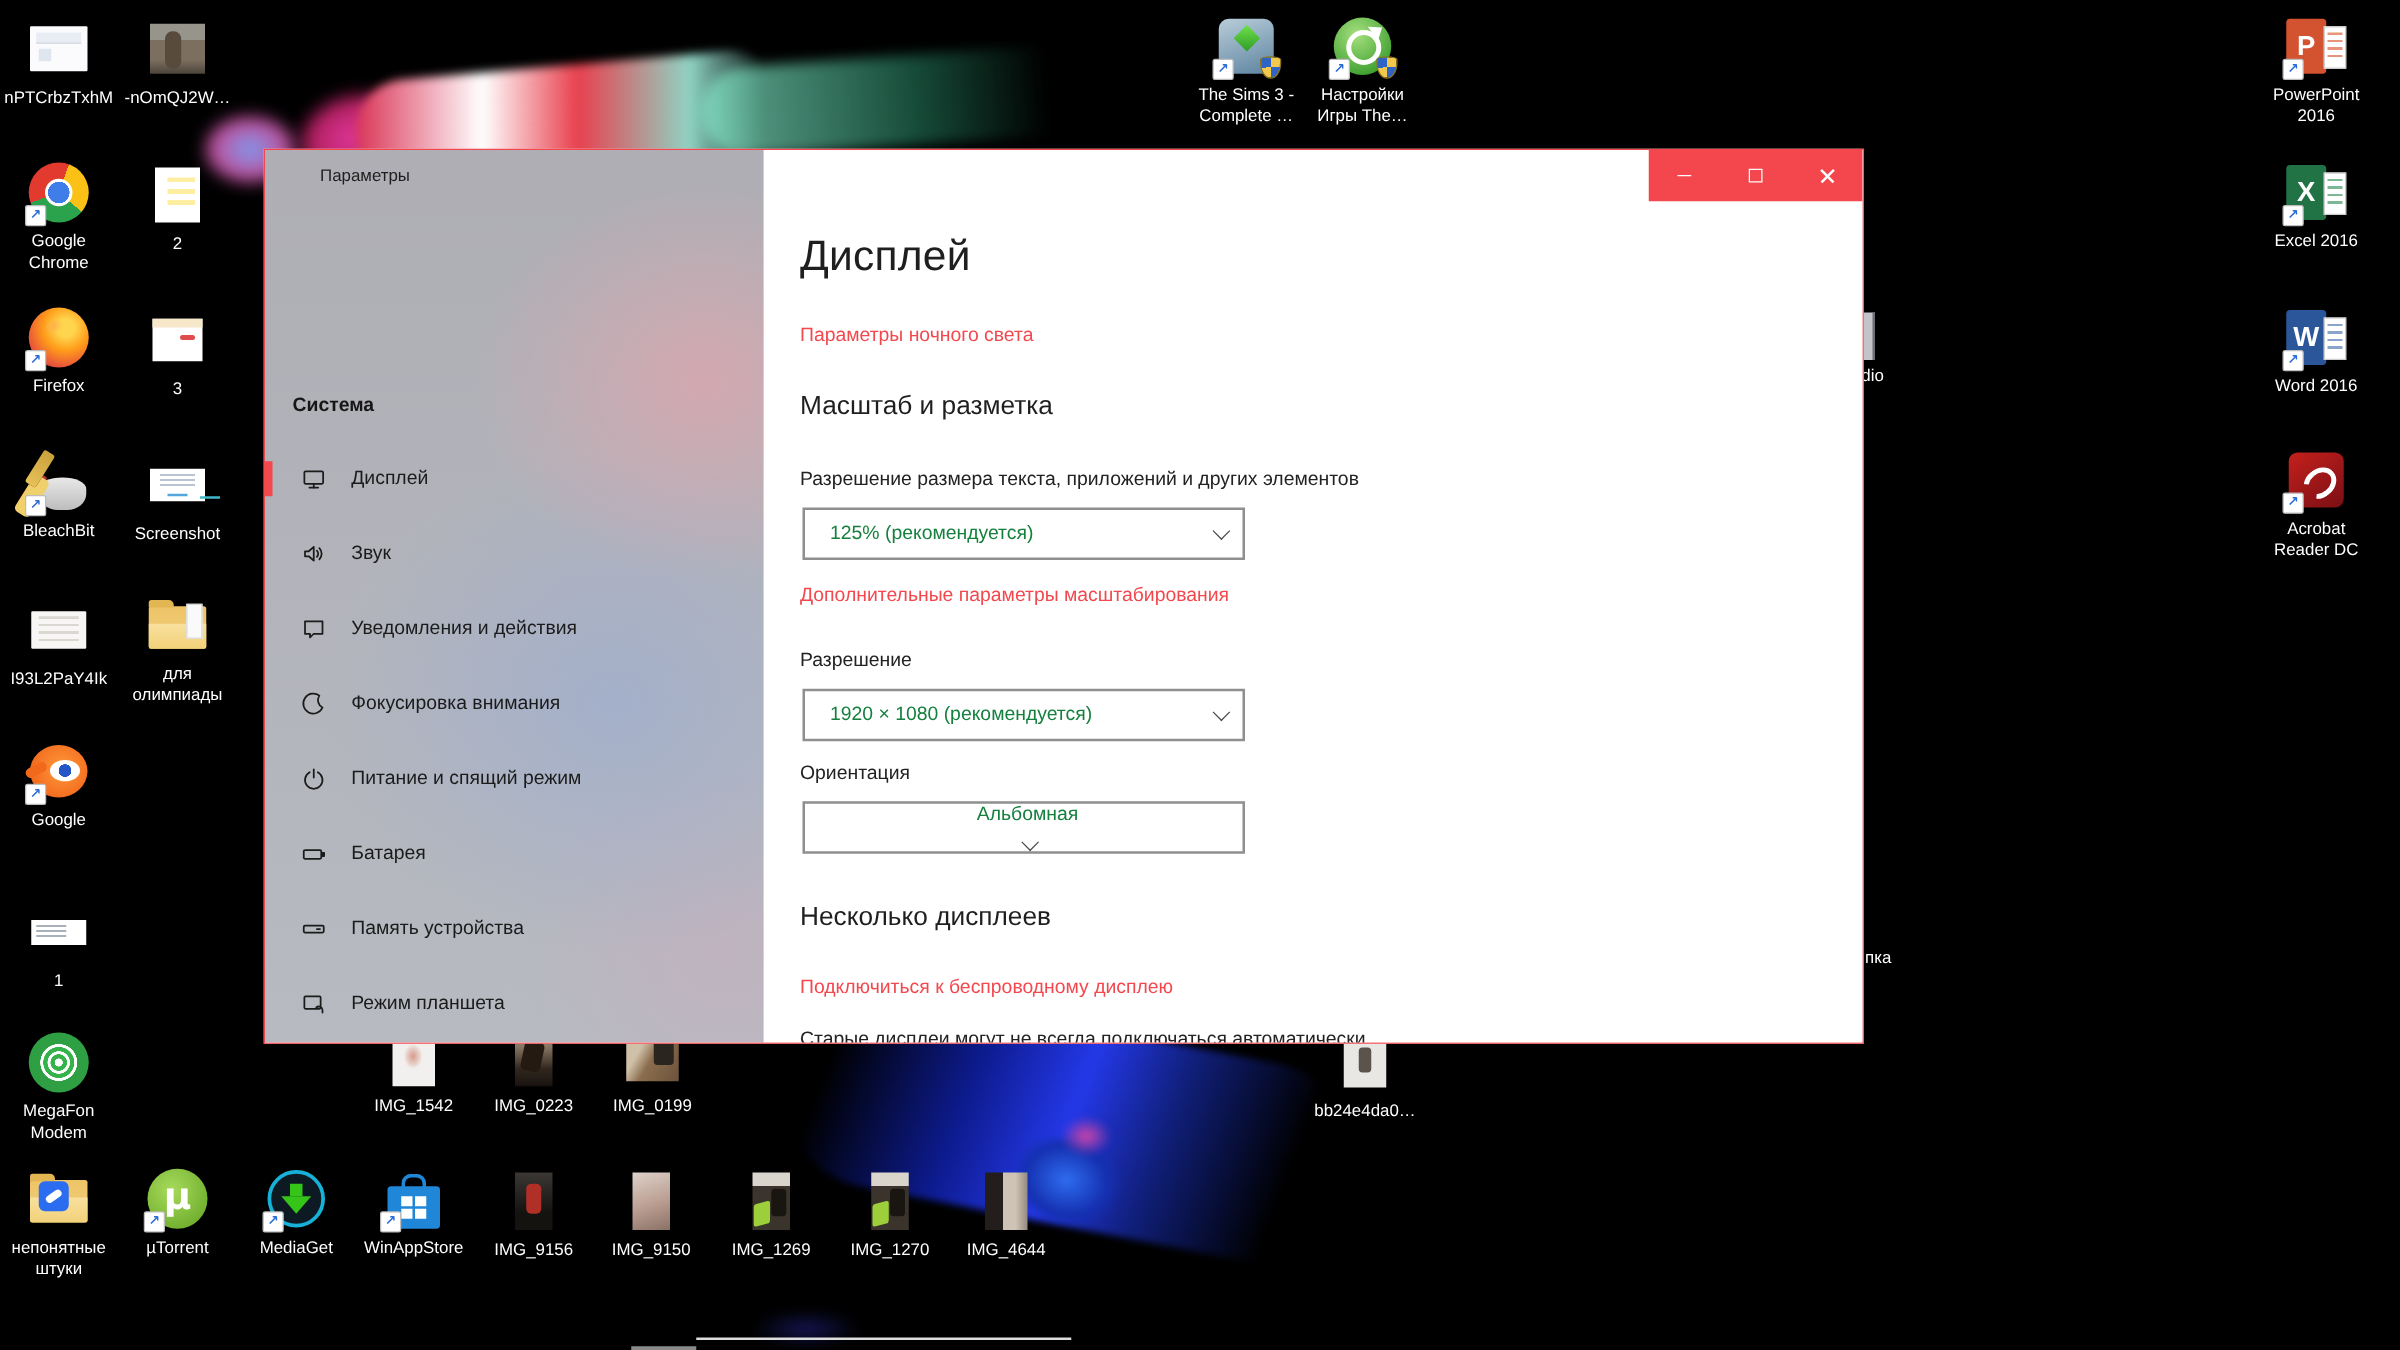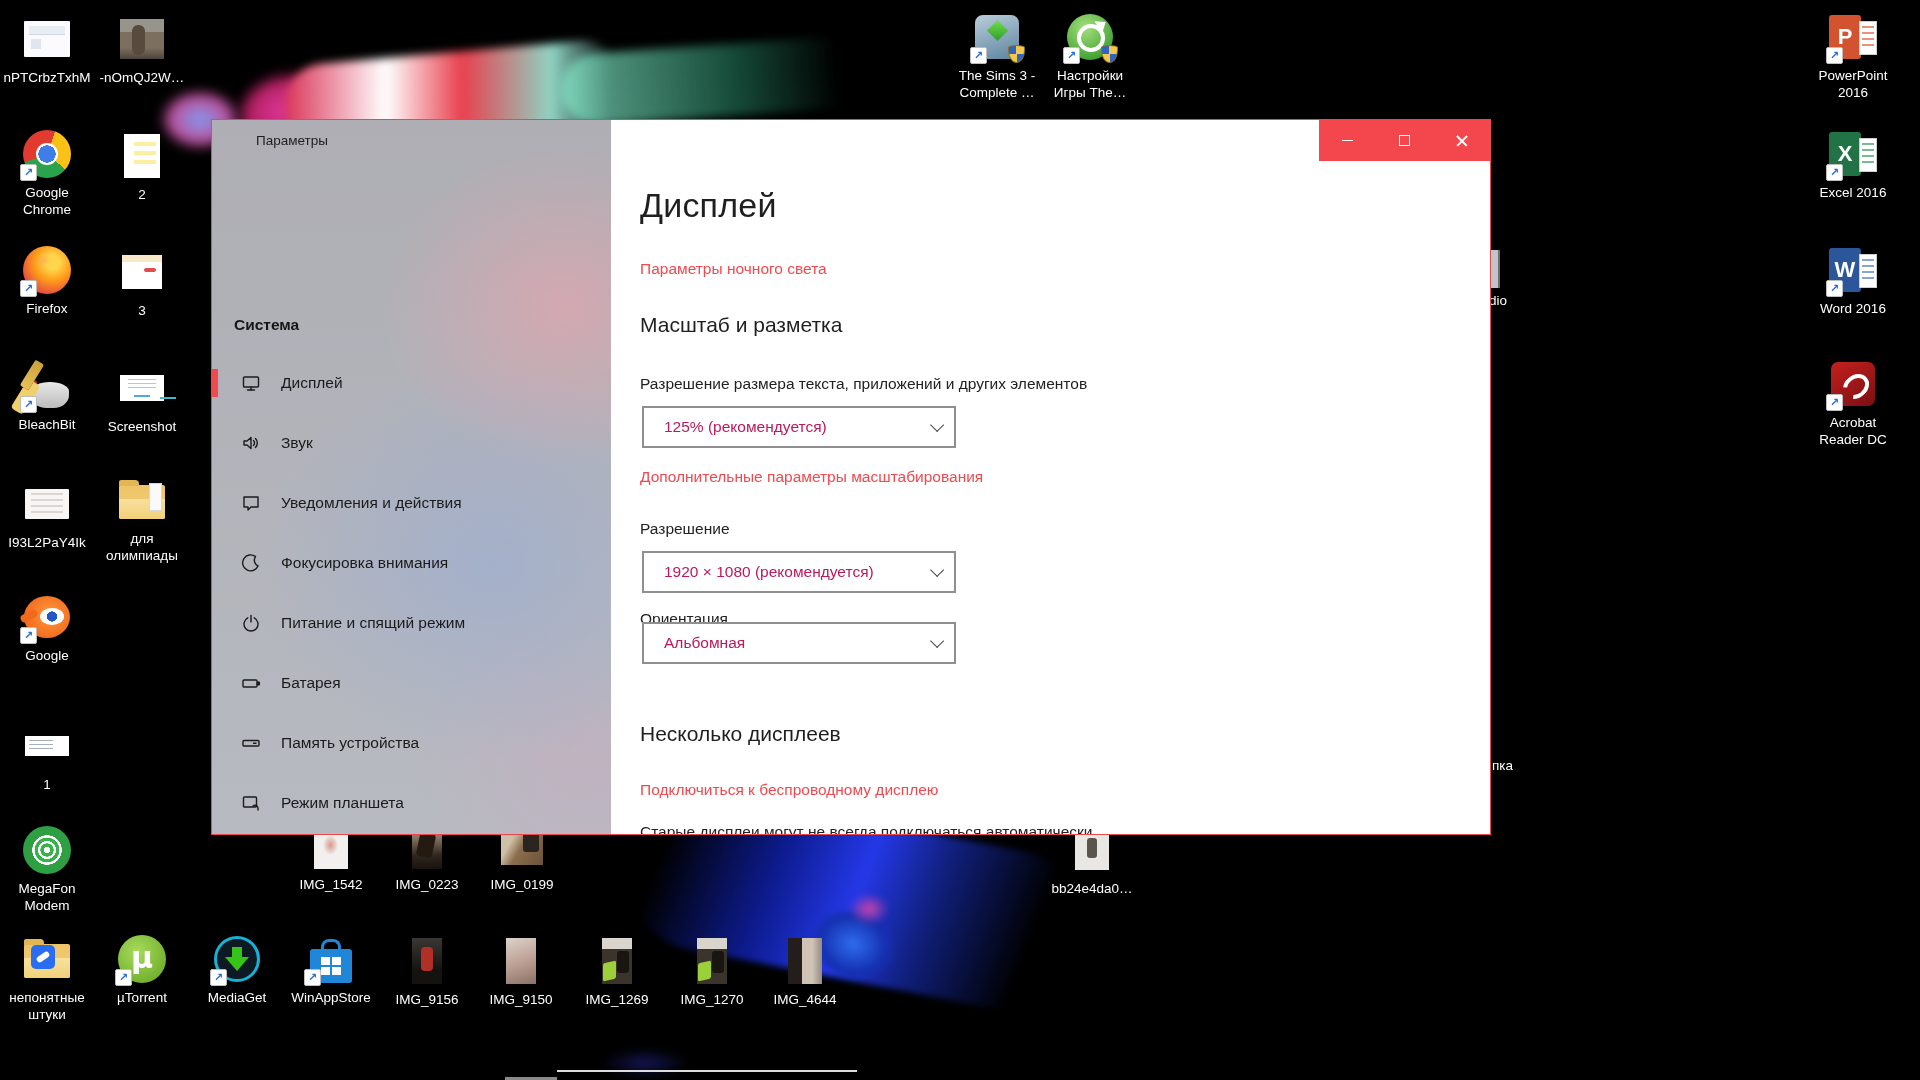--- a/index.html
+++ b/index.html
@@ -162,28 +162,28 @@
   
   #content{position:absolute;left:399px;top:0;right:0;bottom:0;background:#fff;}
   .c-abs{position:absolute;left:29px;}
   .h1{top:66px;font-size:34px;font-weight:300;color:#1f1f1f;letter-spacing:.2px;}
   .red-link{color:#f2484e;font-size:15.5px;cursor:pointer;}
   .lnk-night{top:140px;}
   .h2{font-size:21px;font-weight:300;color:#1f1f1f;}
   .h2-scale{top:193px;}
   .lbl{font-size:15.5px;color:#222;}
   .lbl-scale{top:255px;}
-  .ddl{position:absolute;left:31px;width:314px;height:42px;background:#fff;border:2px solid #8f8f8f;
+  .ddl{position:absolute;left:31px;width:354px;height:42px;background:#fff;border:2px solid #8f8f8f;
     box-sizing:border-box;display:flex;align-items:center;justify-content:space-between;
-    padding:0 14px 0 20px;font-size:15.5px;color:#be185d;cursor:pointer;}
+    padding:0 14px 0 20px;font-size:15.5px;color:#15803d;cursor:pointer;}
   .chev{width:9px;height:9px;border-right:1.6px solid #4a4a4a;border-bottom:1.6px solid #4a4a4a;
     transform:rotate(45deg) translateY(-3px);}
   .ddl-scale{top:286px;} .lnk-adv{top:348px;}
   .lbl-res{top:400px;} .ddl-res{top:431px;}
-  .lbl-orient{top:490px;} .ddl-orient{top:502px;}
+  .lbl-orient{top:490px;} .ddl-orient{top:521px;flex-direction:column;}
   .h2-multi{top:602px;} .lnk-wireless{top:661px;}
   .clipped{top:703px;font-size:15.5px;color:#222;}
   
   #caption{position:absolute;right:0;top:0;width:171px;height:41px;background:#f4474d;display:flex;z-index:6;}
   .wc{flex:1;display:flex;align-items:center;justify-content:center;position:relative;cursor:pointer;}
   .wc-min::after{content:"";width:11px;height:1.5px;background:#fff;}
   .wc-max::after{content:"";width:9px;height:9px;border:1.3px solid #fff;}
   .wc-close::before,.wc-close::after{content:"";position:absolute;width:14px;height:1.5px;background:#fff;}
   .wc-close::before{transform:rotate(45deg);} .wc-close::after{transform:rotate(-45deg);}
 </style>

